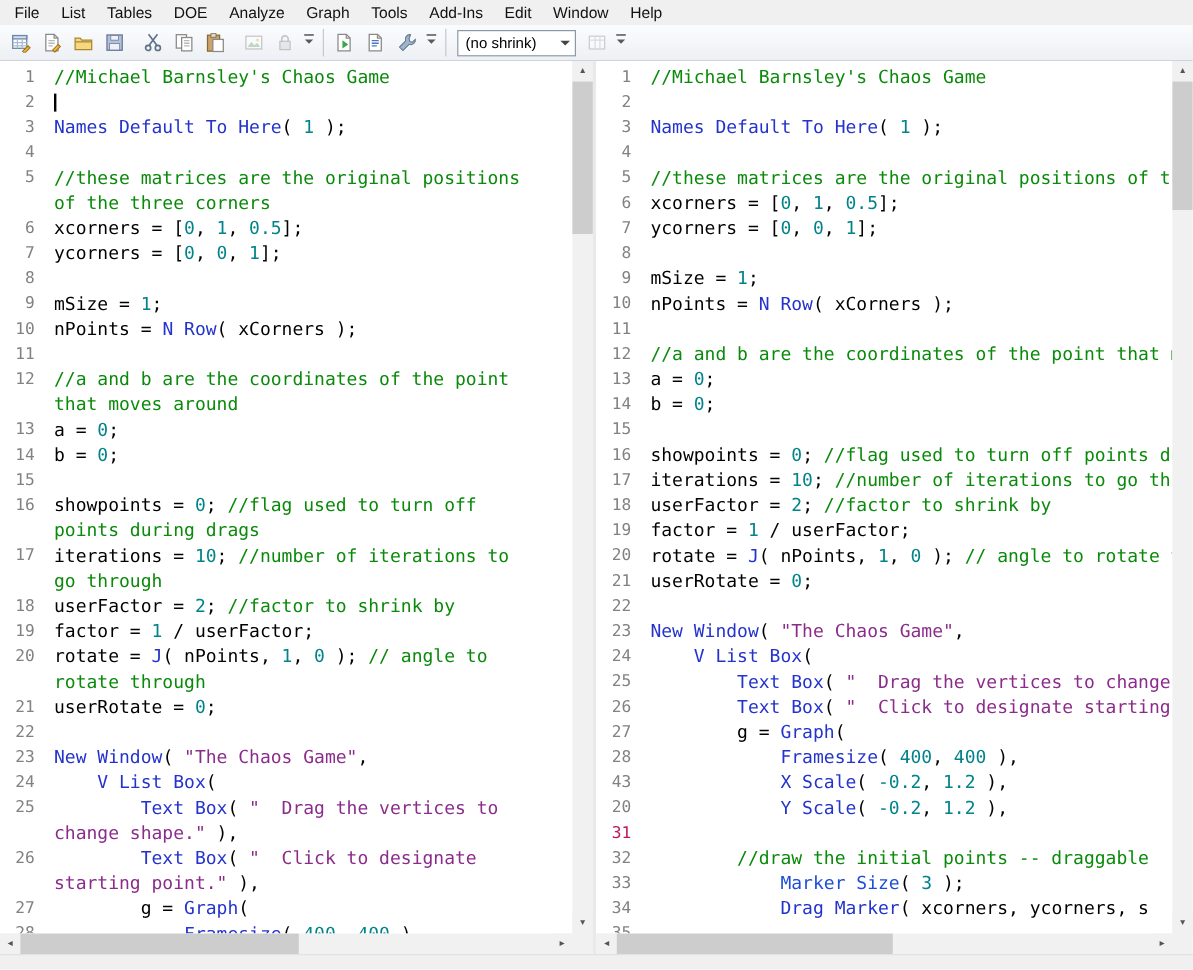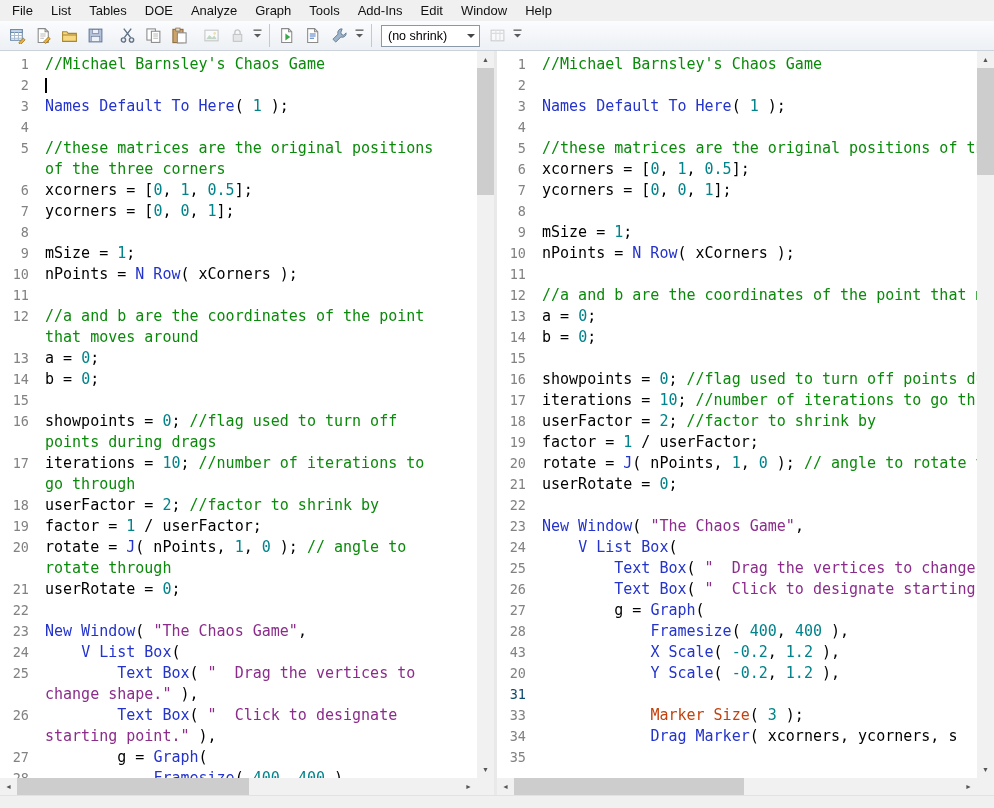--- a/index.html
+++ b/index.html
@@ -468,26 +468,30 @@
           </div>
           <div class="line">
             <span class="ln" style="color: rgb(130, 130, 130);">43</span>
             <span class="code"><span style="color: rgb(0, 0, 0);">            </span><span style="color: rgb(35, 51, 204);">X Scale</span><span style="color: rgb(0, 0, 0);">( </span><span style="color: rgb(0, 131, 138);">-0.2</span><span style="color: rgb(0, 0, 0);">, </span><span style="color: rgb(0, 131, 138);">1.2</span><span style="color: rgb(0, 0, 0);"> ),</span></span>
           </div>
           <div class="line">
             <span class="ln" style="color: rgb(130, 130, 130);">20</span>
             <span class="code"><span style="color: rgb(0, 0, 0);">            </span><span style="color: rgb(35, 51, 204);">Y Scale</span><span style="color: rgb(0, 0, 0);">( </span><span style="color: rgb(0, 131, 138);">-0.2</span><span style="color: rgb(0, 0, 0);">, </span><span style="color: rgb(0, 131, 138);">1.2</span><span style="color: rgb(0, 0, 0);"> ),</span></span>
           </div>
           <div class="line">
-            <span class="ln" style="color: #0c4a6e;">31</span>
-            <span class="code"></span>
+            <span class="ln" style="color: #be185d;">31</span>
+            <span class="code"></span>
+          </div>
+          <div class="line">
+            <span class="ln" style="color: rgb(130, 130, 130);">32</span>
+            <span class="code"><span style="color: rgb(0, 0, 0);">        </span><span style="color: rgb(10, 138, 10);">//draw the initial points -- draggable</span></span>
           </div>
           <div class="line">
             <span class="ln" style="color: rgb(130, 130, 130);">33</span>
-            <span class="code"><span style="color: rgb(0, 0, 0);">            </span><span style="color: #c2410c;">Marker Size</span><span style="color: rgb(0, 0, 0);">( </span><span style="color: rgb(0, 131, 138);">3</span><span style="color: rgb(0, 0, 0);"> );</span></span>
+            <span class="code"><span style="color: rgb(0, 0, 0);">            </span><span style="color: #1d4ed8;">Marker Size</span><span style="color: rgb(0, 0, 0);">( </span><span style="color: rgb(0, 131, 138);">3</span><span style="color: rgb(0, 0, 0);"> );</span></span>
           </div>
           <div class="line">
             <span class="ln" style="color: rgb(130, 130, 130);">34</span>
             <span class="code"><span style="color: rgb(0, 0, 0);">            </span><span style="color: rgb(35, 51, 204);">Drag Marker</span><span style="color: rgb(0, 0, 0);">( xcorners, ycorners, s</span></span>
           </div>
           <div class="line">
             <span class="ln" style="color: rgb(130, 130, 130);">35</span>
             <span class="code"></span>
           </div>
         </div>

